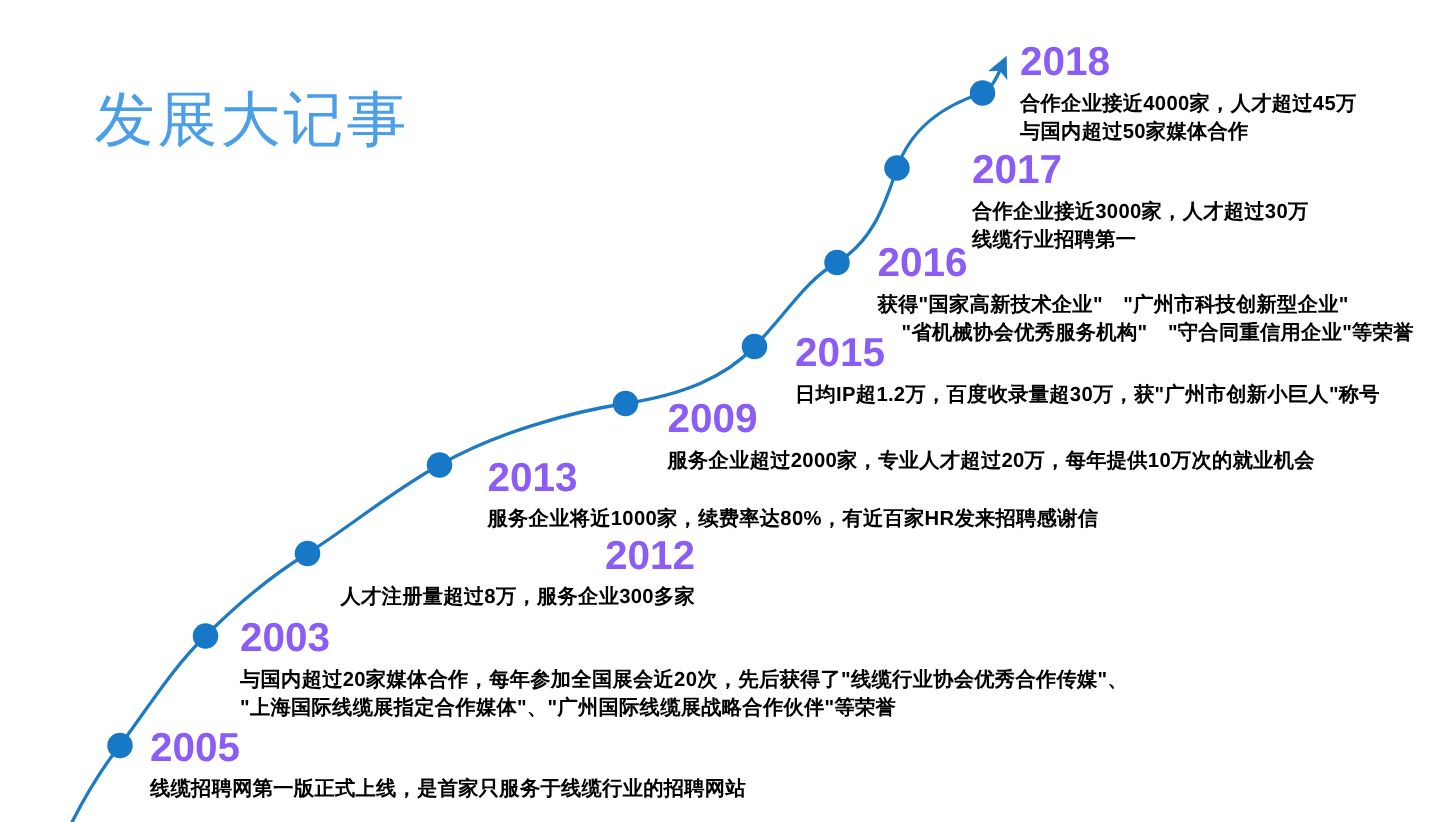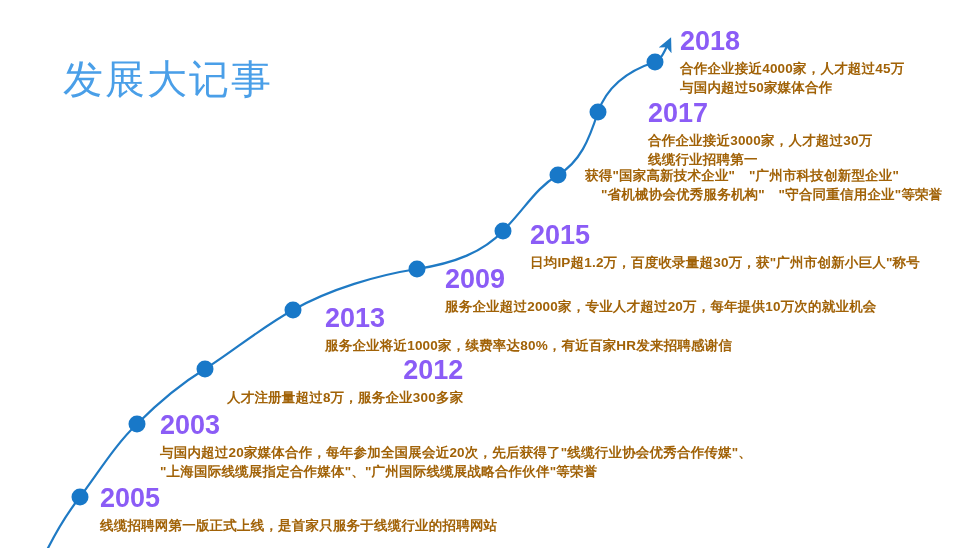--- a/index.html
+++ b/index.html
@@ -35,21 +35,21 @@
   .year-label{
     font-size:27px;
     font-weight:bold;
     color:#8b5cf6;
     line-height:1.0;
     letter-spacing:0px;
   }
   .desc-line{
     font-size:13.5px;
     font-weight:bold;
-    color:#a16207;
+    color:#000000;
     line-height:1.42;
     letter-spacing:0.2px;
   }
   .desc-line.indent{padding-left:16px;}
   .desc-block{margin-top:4px;}
 </style>
 </head>
 <body>
 
 <div id="stage">
@@ -120,20 +120,21 @@
           <div class="desc-line">服务企业超过2000家，专业人才超过20万，每年提供10万次的就业机会</div>
         </div>
       </div>
       <div class="milestone" style="left: 530px; top: 222px;">
         <div class="year-label">2015</div>
         <div class="desc-block">
           <div class="desc-line">日均IP超1.2万，百度收录量超30万，获"广州市创新小巨人"称号</div>
         </div>
       </div>
       <div class="milestone" style="left: 585px; top: 162px;">
+        <div class="year-label">2016</div>
         <div class="desc-block">
           <div class="desc-line">获得"国家高新技术企业"　"广州市科技创新型企业"</div>
           <div class="desc-line indent">"省机械协会优秀服务机构"　"守合同重信用企业"等荣誉</div>
         </div>
       </div>
       <div class="milestone" style="left: 648px; top: 100px;">
         <div class="year-label">2017</div>
         <div class="desc-block">
           <div class="desc-line">合作企业接近3000家，人才超过30万</div>
           <div class="desc-line">线缆行业招聘第一</div>

